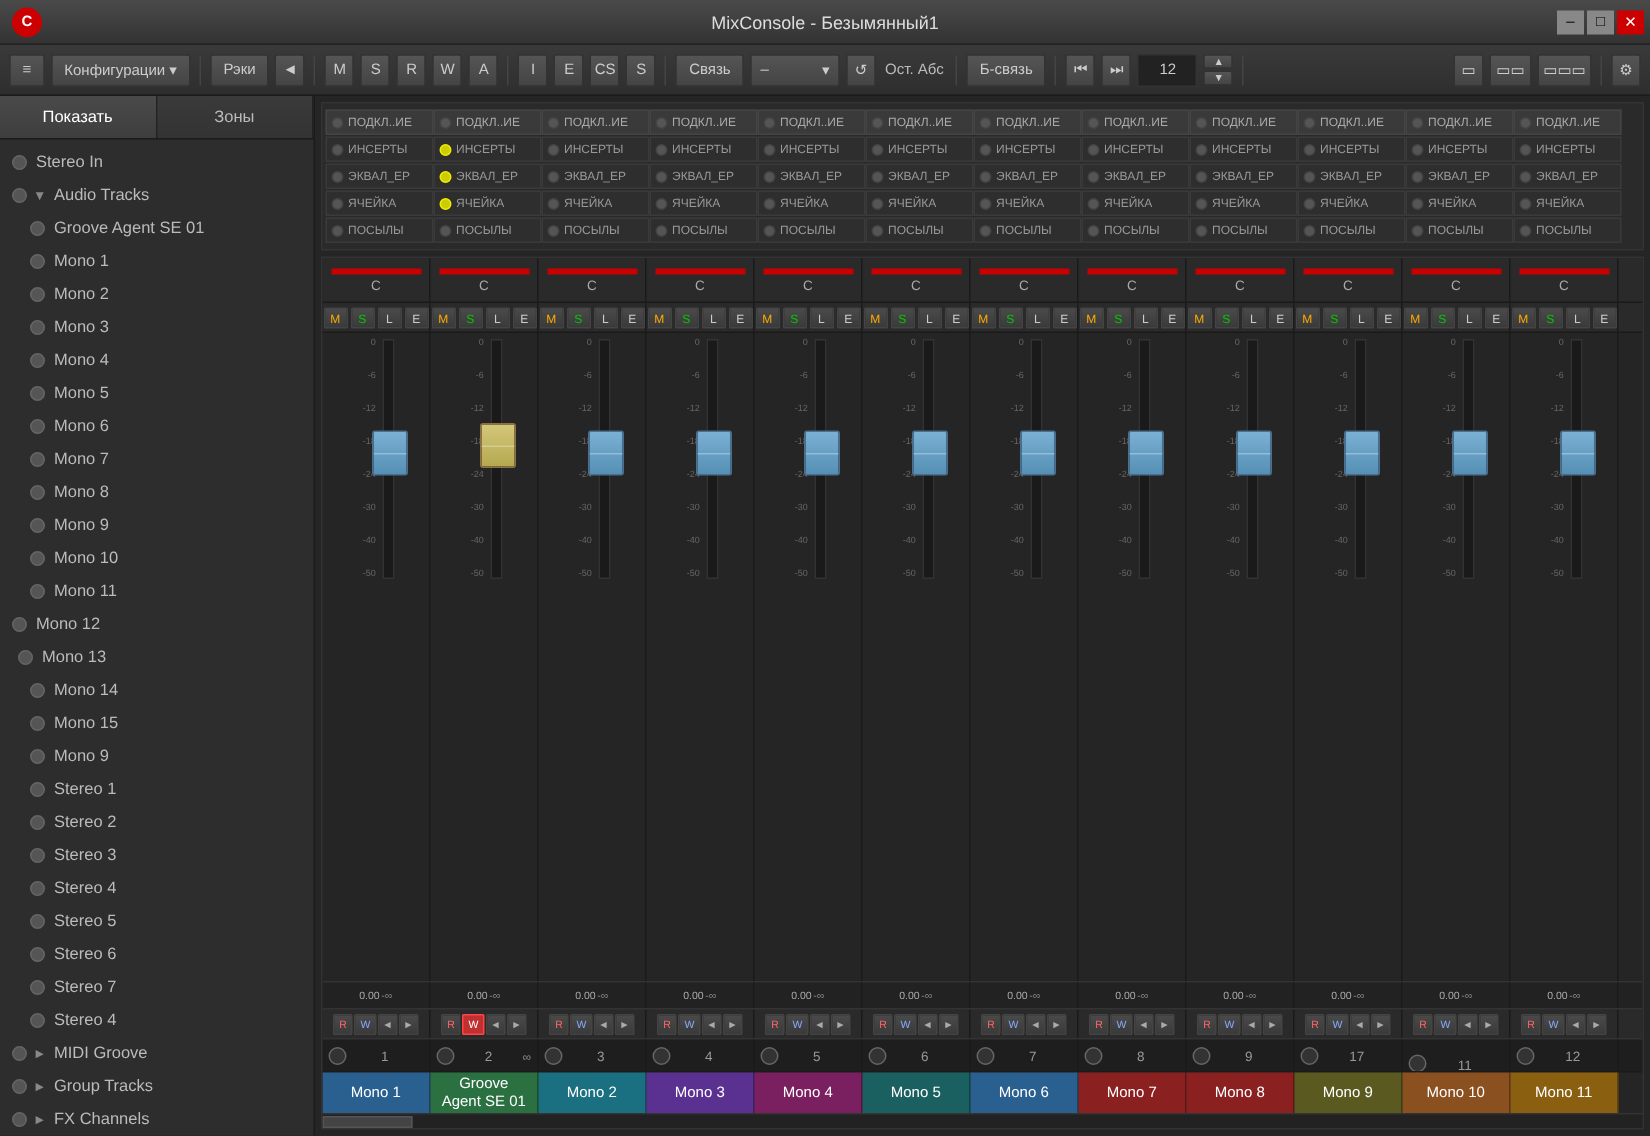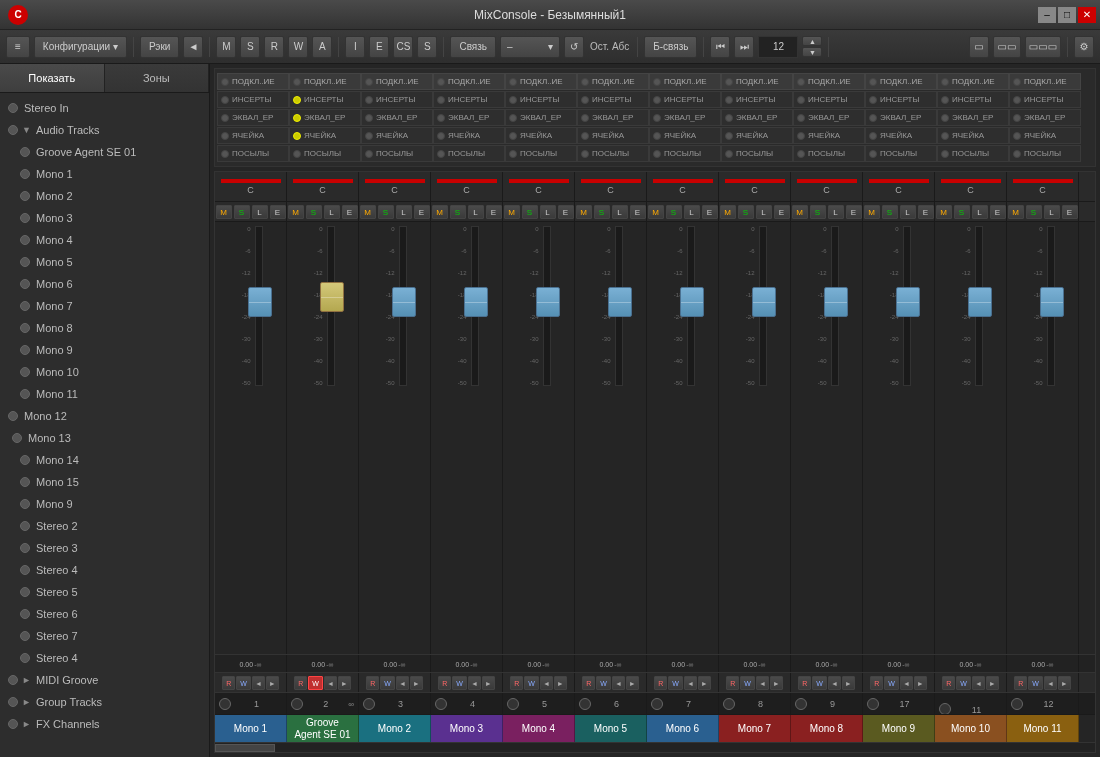--- a/index.html
+++ b/index.html
@@ -185,20 +185,24 @@
       <div class="sidebar-item" style="padding-left:20px">
           <div class="dot"></div>
           <span class="sidebar-item-label">Mono 15</span>
         </div>
       <div class="sidebar-item" style="padding-left:20px">
           <div class="dot"></div>
           <span class="sidebar-item-label">Mono 9</span>
         </div>
       <div class="sidebar-item" style="padding-left:20px">
           <div class="dot"></div>
+          <span class="sidebar-item-label">Stereo 1</span>
+        </div>
+      <div class="sidebar-item" style="padding-left:20px">
+          <div class="dot"></div>
           <span class="sidebar-item-label">Stereo 2</span>
         </div>
       <div class="sidebar-item" style="padding-left:20px">
           <div class="dot"></div>
           <span class="sidebar-item-label">Stereo 3</span>
         </div>
       <div class="sidebar-item" style="padding-left:20px">
           <div class="dot"></div>
           <span class="sidebar-item-label">Stereo 4</span>
         </div>

